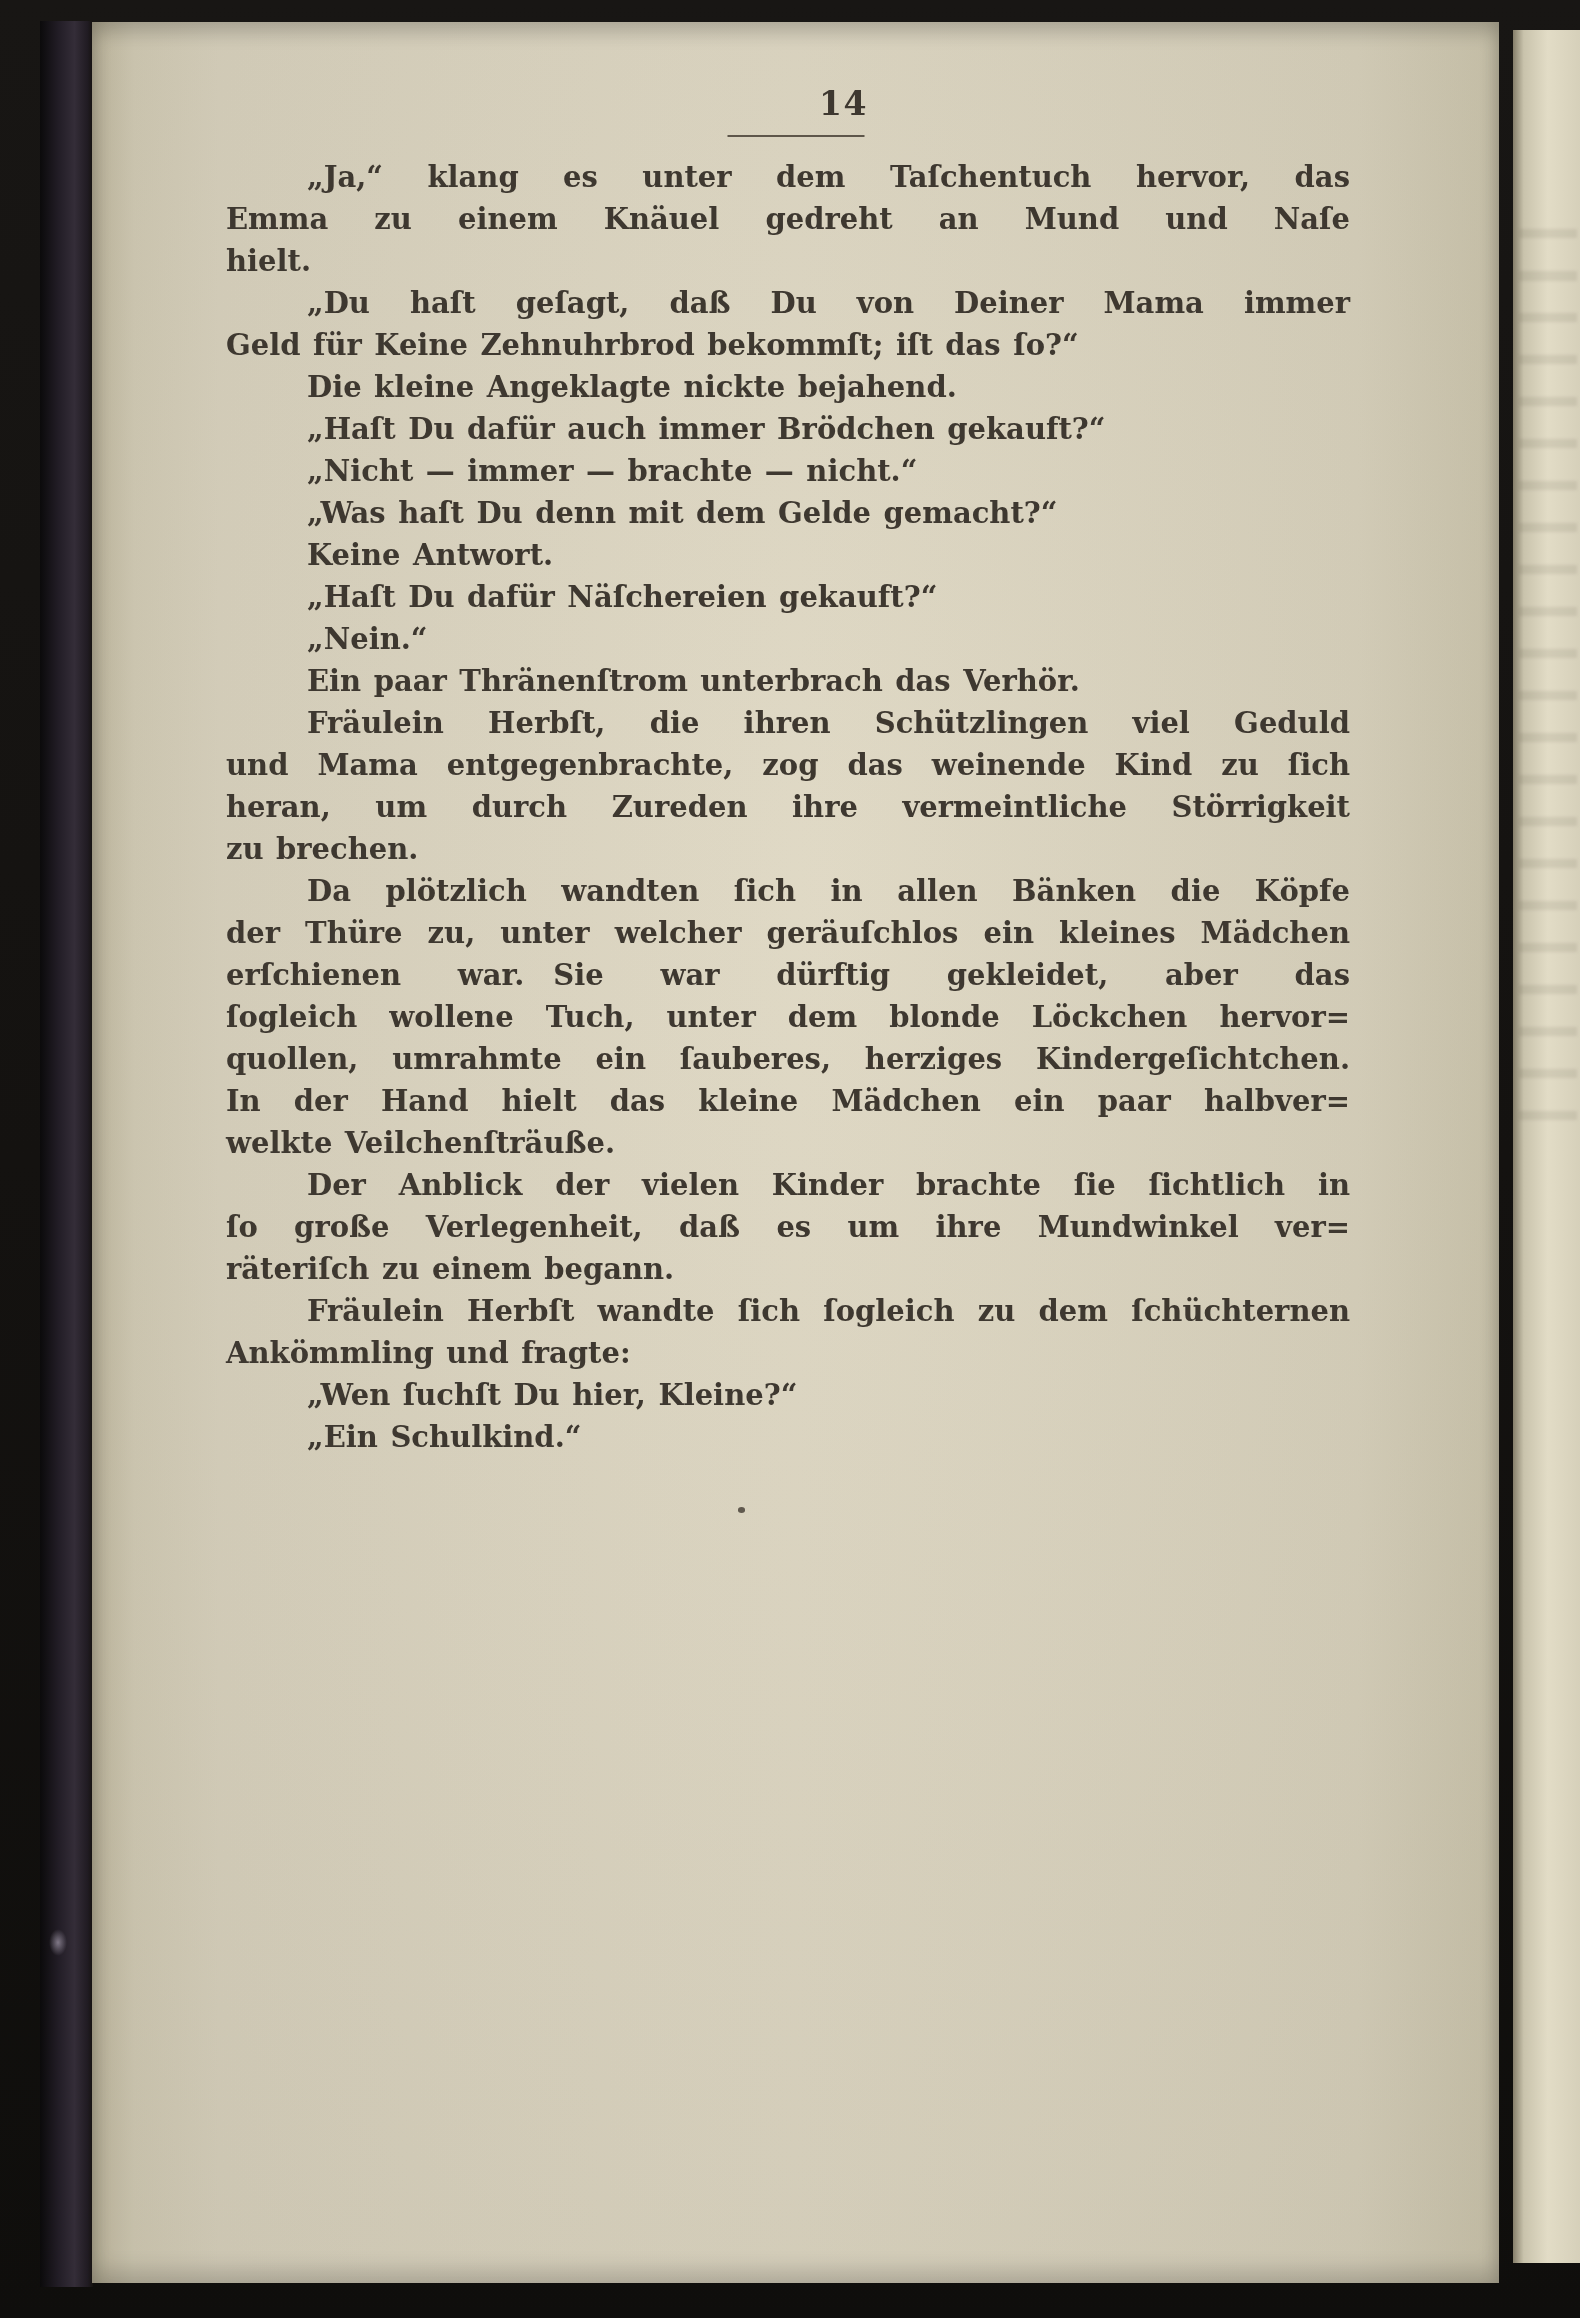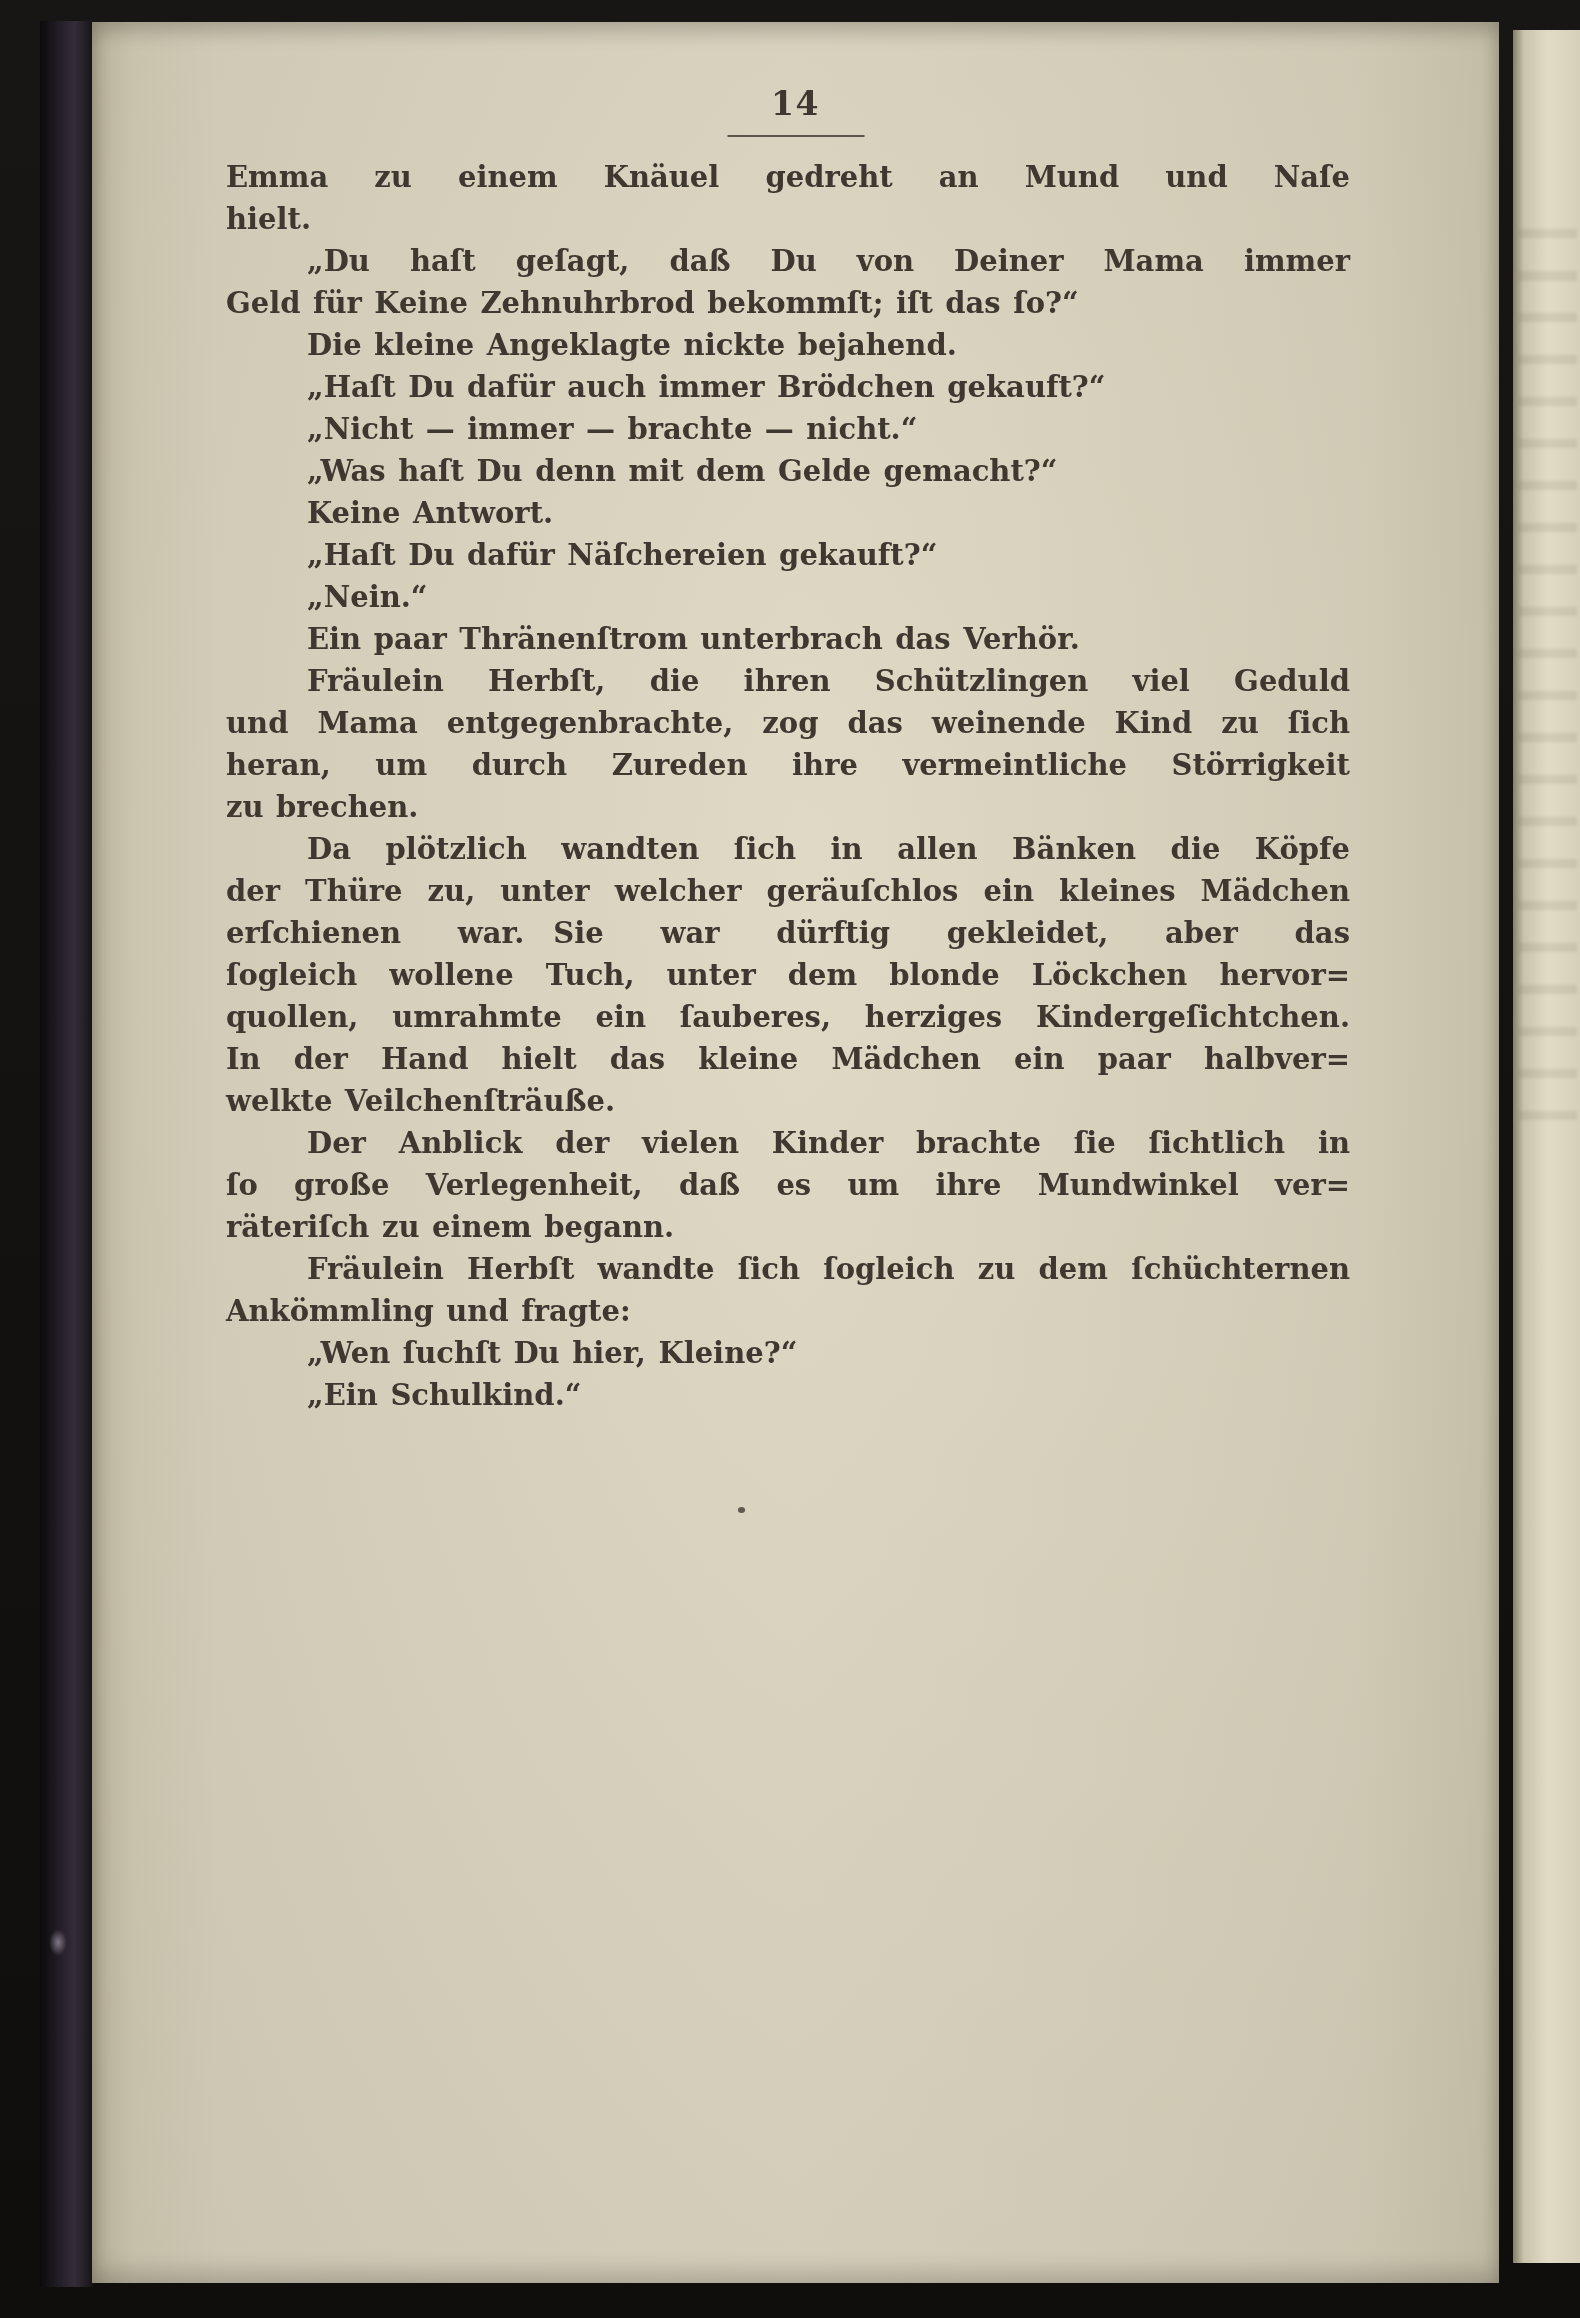--- a/index.html
+++ b/index.html
@@ -23,21 +23,21 @@
   .page{
     position:absolute;left:92px;top:22px;width:1407px;height:2261px;
     color:#3e3830;
     background:
       radial-gradient(ellipse at 52% 38%, rgba(255,255,255,.06), rgba(0,0,0,.07) 95%),
       linear-gradient(90deg,#c3bba1 0,#d5ceb7 3%,#dbd4bf 9%,#ded7c2 50%,#d9d2bc 90%,#cec7ae 100%);
     box-shadow:inset 0 11px 17.5px rgba(0,0,0,.18), inset 0 -12.7px 20.7px rgba(0,0,0,.16);
   }
   .page-number{
     position:absolute;top:62px;left:0;width:100%;
-    text-align:center;font-size:33px;font-weight:bold;letter-spacing:1.6px;
+    text-align:center;font-size:33px;font-weight:bold;letter-spacing:1.6px;padding-left:48px;
   }
   .page-number-rule{
     position:absolute;top:113px;left:50%;transform:translateX(-50%);
     width:137px;height:2.4px;background:rgba(62,55,45,.8);
   }
   .text-block{
     position:absolute;top:134px;left:134px;width:1124px;
     font-size:29px;line-height:42px;font-weight:bold;
     word-spacing:2.4px;
     text-rendering:optimizeLegibility;
@@ -68,20 +68,21 @@
 <body>
 
 <div class="scene">
   <div class="spine"></div>
   <div class="spine-speck"></div>
 
   <div class="page">
     <div class="page-number">14</div>
     <div class="page-number-rule"></div>
     <main class="text-block">
+        <div class="line first">„Ja,“ klang es unter dem Taſchentuch hervor, das</div>
         <div class="line">Emma zu einem Knäuel gedreht an Mund und Naſe</div>
         <div class="line final">hielt.</div>
         <div class="line first">„Du haſt geſagt, daß Du von Deiner Mama immer</div>
         <div class="line final">Geld für Keine Zehnuhrbrod bekommſt; iſt das ſo?“</div>
         <div class="line first final">Die kleine Angeklagte nickte bejahend.</div>
         <div class="line first final">„Haſt Du dafür auch immer Brödchen gekauft?“</div>
         <div class="line first final">„Nicht — immer — brachte — nicht.“</div>
         <div class="line first final">„Was haſt Du denn mit dem Gelde gemacht?“</div>
         <div class="line first final">Keine Antwort.</div>
         <div class="line first final">„Haſt Du dafür Näſchereien gekauft?“</div>

